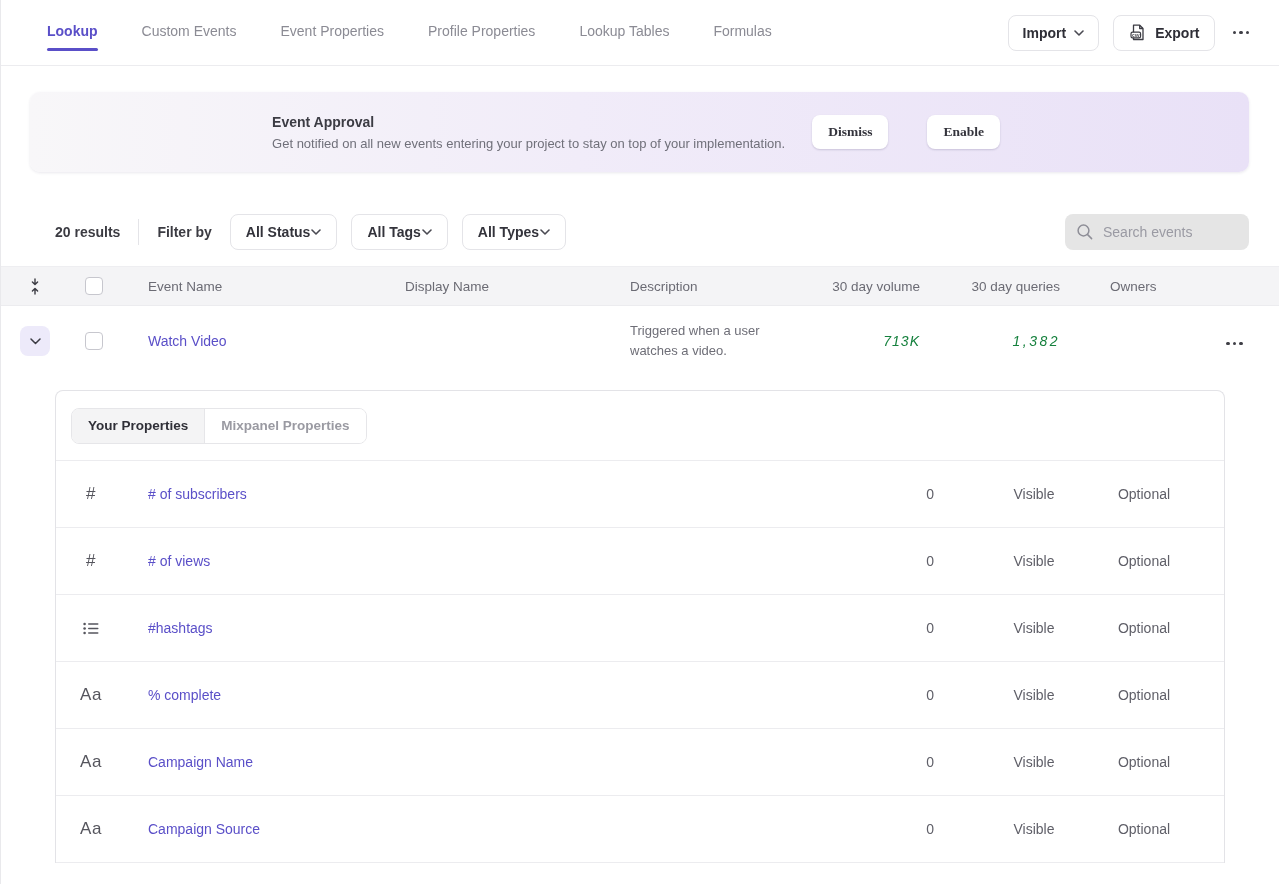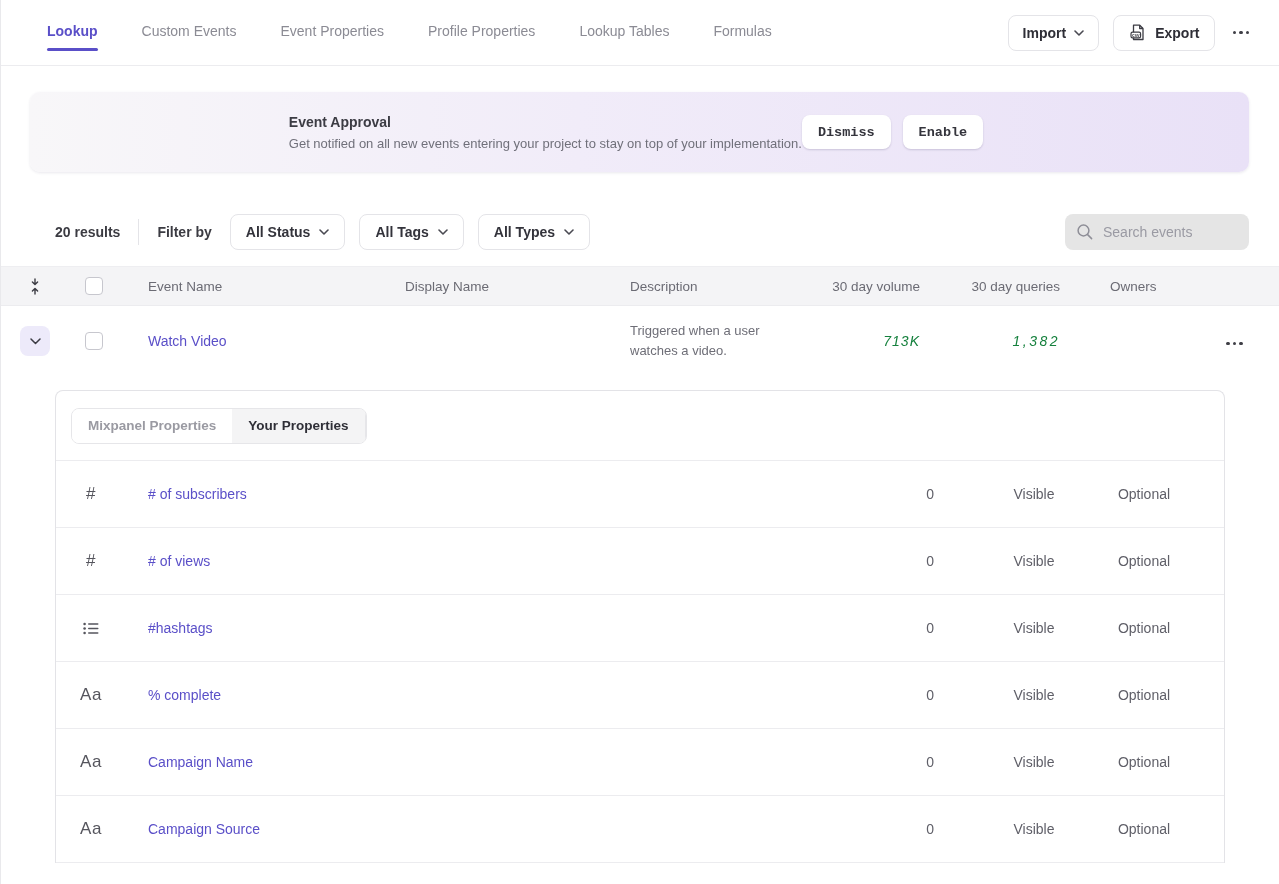--- a/index.html
+++ b/index.html
@@ -24,29 +24,29 @@
 
   
   .banner { margin:26px 30px 0; height:80px; border-radius:10px; position:relative;
     background:linear-gradient(90deg,#f8f7f9 0%,#f1ecf9 45%,#e9e1f7 100%);
     box-shadow:0 1px 3px rgba(40,30,80,.10); display:flex; align-items:center;
     justify-content:center; padding:0 22px 0 15px; }
   .banner-title { font-size:14px; font-weight:bold; color:#3c3c44; margin-bottom:6px; }
   .banner-sub { font-size:13px; color:#70707a; }
   .banner-actions { display:flex; gap:12px; }
   .banner-btn { height:34px; padding:0 16px; background:#fff; border:none; border-radius:8px;
-    font-family:Liberation Mono, monospace; box-shadow:0 1px 2px rgba(40,30,80,.18); font-size:13.5px; font-weight:600;
-    color:#34343c; cursor:pointer; }
+    font-family:Liberation Serif, serif; box-shadow:0 1px 2px rgba(40,30,80,.18); font-size:13.5px; font-weight:600;
+    color:#34343c; cursor:pointer;margin-left:27px; }
 
   
   .filter-row { display:flex; align-items:center; margin:42px 30px 16px 55px; height:36px; }
   .results-count { font-size:14px; font-weight:600; color:#3b3b42; }
   .vdivider { width:1px; height:26px; background:#e4e4e8; margin:0 18px; }
   .filter-by { font-size:14px; font-weight:600; color:#3b3b42; margin-right:18px; }
-  .pill { display:inline-flex; align-items:center; gap:9px; height:36px; padding:0 15px;
+  .pill { display:inline-flex; align-items:center; gap:1px; height:36px; padding:0 15px;
     border:1px solid #e4e4e8; border-radius:8px; background:#fff; font-size:14px; font-weight:600;
     color:#33333b; margin-right:14px; cursor:pointer; }
   .search-wrap { margin-left:auto; position:relative; }
   .search-input { width:184px; height:36px; background:#e5e5e5; border:none; border-radius:8px;
     padding:0 12px 0 38px; font-size:14px; color:#3b3b42; outline:none; font-family:inherit; }
   .search-input::placeholder { color:#9a9aa3; }
   .search-icon { position:absolute; left:11px; top:9px; }
 
   
   .etable-header, .etable-row { display:grid;
@@ -224,22 +224,22 @@
   <div class="row-dots"><div class="dots">
         <i></i>
         <i></i>
         <i></i>
       </div></div>
 </div>
 
 <div class="panel">
   <div class="panel-tabs-row">
     <div class="seg">
+      <div class="seg-tab active">Your Properties</div>
       <div class="seg-tab">Mixpanel Properties</div>
-      <div class="seg-tab active">Your Properties</div>
     </div>
   </div>
 
   <div class="prow">
     <div class="ptype">
         <span class="glyph">#</span>
       </div>
     <div><a class="plink"># of subscribers</a></div>
     <div class="pcount">0</div>
     <div class="pvis">Visible</div>

